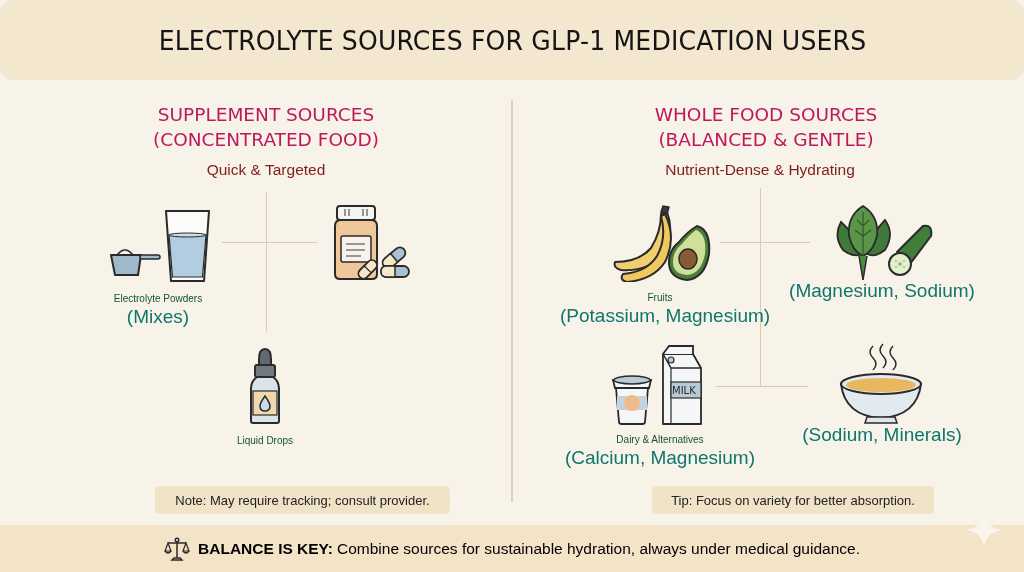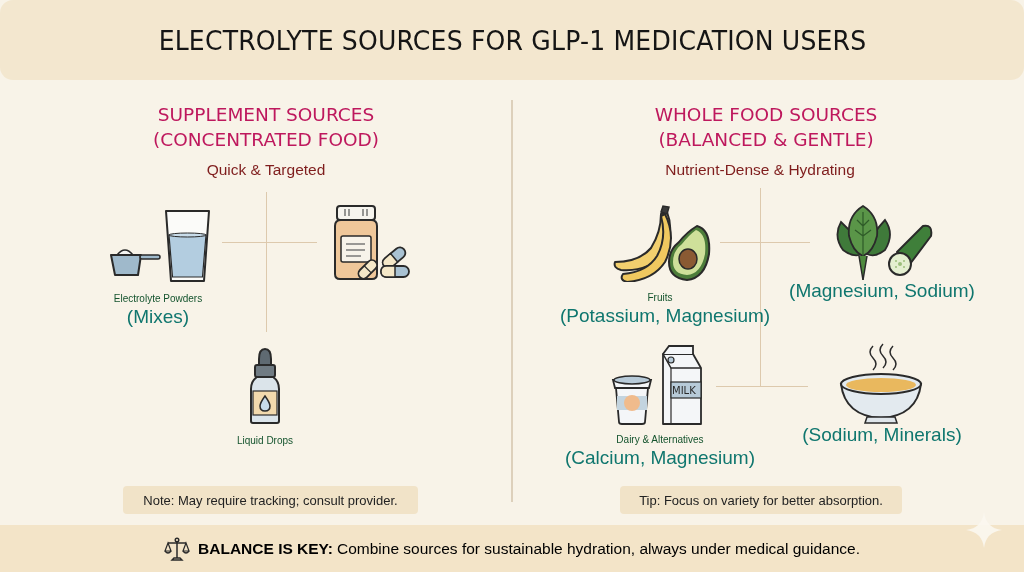--- a/index.html
+++ b/index.html
@@ -46,20 +46,21 @@
   .item { position: absolute; text-align: center; }
   .item .icon { display: block; margin: 0 auto; }
   .item-name { font-size: 10px; font-weight: 500; color: #14532d; line-height: 19px; white-space: nowrap; }
   .item-detail { font-size: 19px; color: #0f766e; line-height: 18px; white-space: nowrap; }
   .note {
     position: absolute; top: 406px; height: 28px;
     background: #f1e3c8; border-radius: 4px;
     font-size: 13px; color: #222;
     display: flex; align-items: center; justify-content: center; padding: 0 10px;
     white-space: nowrap;
+    margin-left: 32px;
   }
   .footer {
     position: absolute; left: 0; top: 525px; width: 1024px; height: 47px;
     background: #f3e4c8;
     display: flex; align-items: center; justify-content: center;
     font-size: 15.5px; color: #000000;
   }
   .footer .scale-icon { margin-right: 8px; }
   .footer .key { font-weight: 700; margin-right: 4px; }
   .sparkle { position: absolute; left: 964px; top: 510px; }

